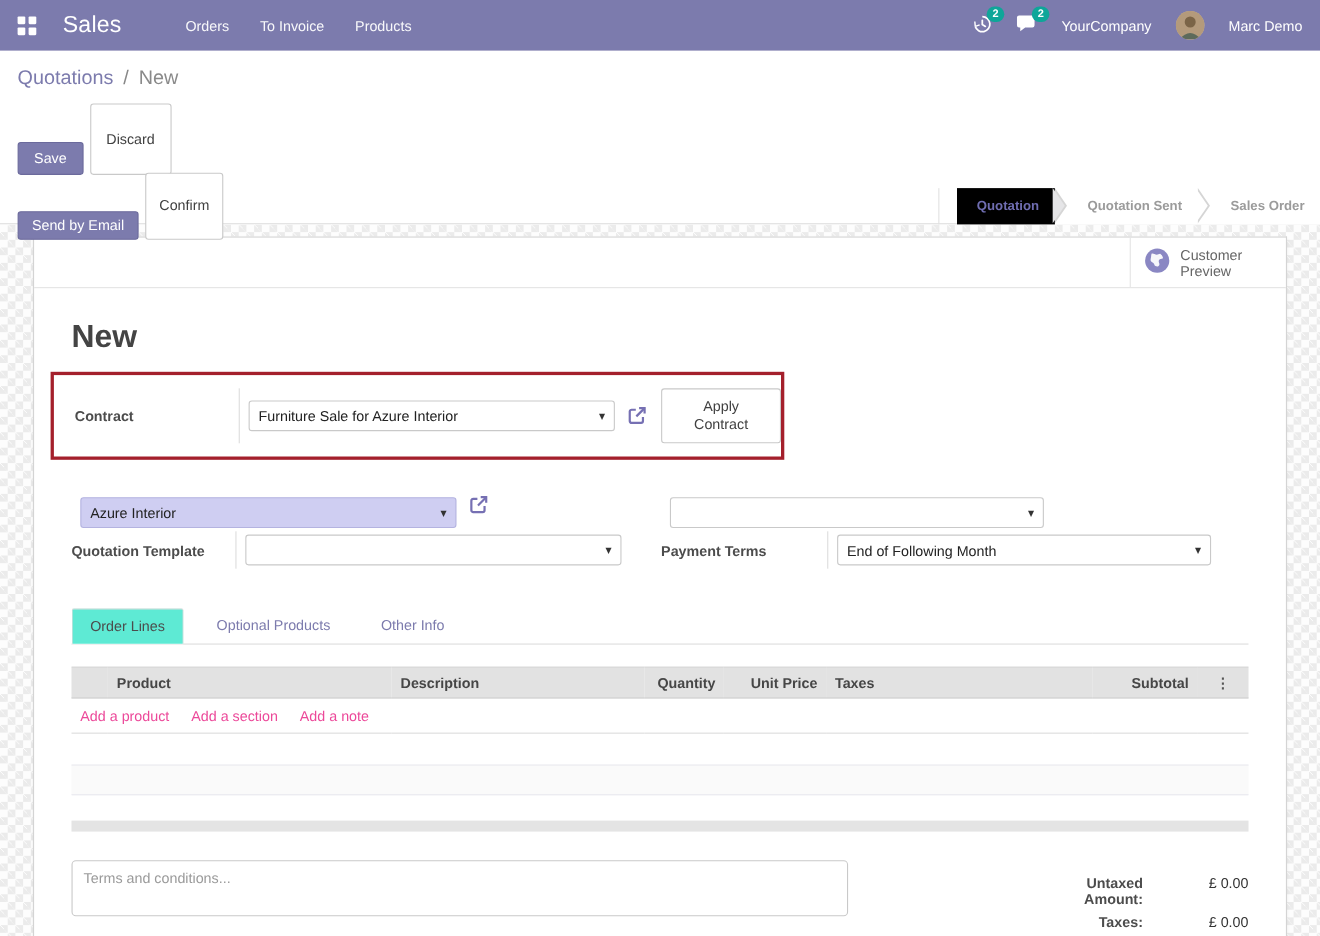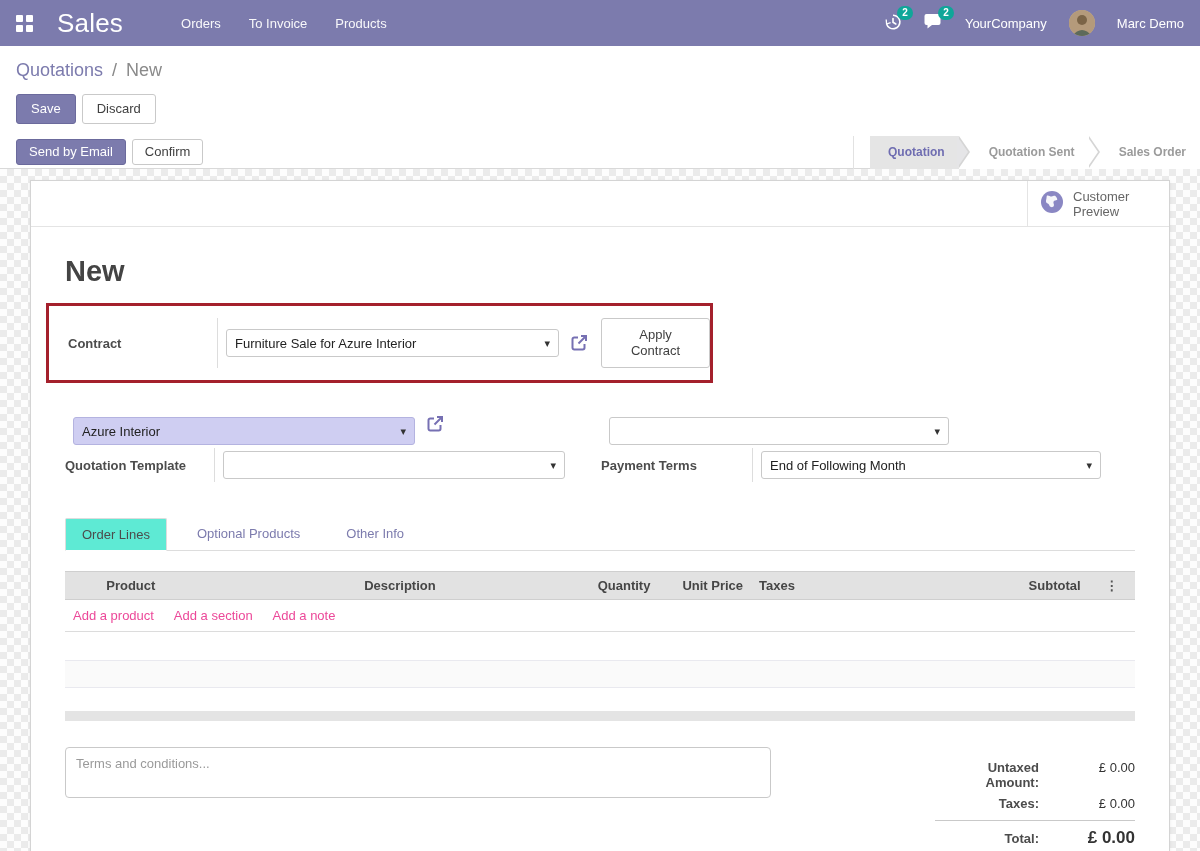--- a/index.html
+++ b/index.html
@@ -10,60 +10,60 @@
     font-size:13px; color:#4c4c4c; background:#fff;
   }
 
   
   .navbar {
     height:46px; background:#7c7bad; color:#fff;
     display:flex; align-items:center; padding:0 16px;
   }
   .apps-icon { width:17px; height:17px; display:grid; grid-template-columns:7px 7px; grid-template-rows:7px 7px; gap:3px; cursor:pointer; }
   .apps-icon span { background:#fff; border-radius:1px; }
-  .brand { font-size:26px; margin-left:24px; cursor:pointer; letter-spacing:.2px; }
+  .brand { font-size:21px; margin-left:24px; cursor:pointer; letter-spacing:.2px; }
   .nav-menus { display:flex; gap:28px; margin-left:58px; font-size:13px; }
   .nav-menus .menu-item { cursor:pointer; opacity:.95; }
   .nav-right { margin-left:auto; display:flex; align-items:center; gap:22px; }
   .icon-badge { position:relative; cursor:pointer; display:flex; }
   .badge {
     position:absolute; top:-7px; right:-11px; background:#0fa699; color:#fff;
     font-size:10px; line-height:14px; padding:0 5px; border-radius:8px; font-weight:bold;
   }
   .company-name, .user-name { font-size:13px; cursor:pointer; }
   .avatar { width:26px; height:26px; border-radius:50%; overflow:hidden; background:#c9b394; flex:0 0 auto; }
 
   
   .control-panel { padding:12px 16px 12px; }
   .breadcrumb { font-size:18px; line-height:24px; }
   .breadcrumb .bc-parent { color:#7c7bad; cursor:pointer; }
   .breadcrumb .bc-sep { color:#888; margin:0 4px; }
   .breadcrumb .bc-current { color:#8a8a8a; }
   .cp-buttons { margin-top:12px; display:flex; gap:6px; }
   .btn { font-size:13px; line-height:16px; padding:6px 14px; border-radius:3px; cursor:pointer; border:1px solid #c9c9c9; background:#fff; color:#404040; font-family:inherit; }
-  .btn-primary { background:#7c7bad; border-color:#6b6a9c; color:#fff; }
+  .btn-primary { background:#7c7bad; border-color:#6b6a9c; color:#fff;margin-top:35px; }
 
   
   .status-row {
     height:33px; display:flex; align-items:center; padding-left:16px;
     border-bottom:1px solid #d9d9d9; background:#fff;
   }
   .status-buttons { display:flex; gap:6px; }
   .status-buttons .btn { padding:4px 12px; }
   .statusbar-arrows { margin-left:auto; display:flex; height:33px; border-left:1px solid #e2e2e2; padding-left:16px; }
   .stage { position:relative; line-height:33px; padding:0 14px 0 18px; font-weight:bold; font-size:12px; color:#9b9b9b; background:#fff; cursor:pointer; white-space:nowrap; }
   .stage + .stage { padding-left:30px; }
   .stage::before, .stage::after {
     content:""; position:absolute; top:0; left:100%;
     border-top:16.5px solid transparent; border-bottom:16.5px solid transparent;
   }
   .stage::before { border-left:11px solid #d5d5d5; z-index:1; }
   .stage::after  { border-left:11px solid #fff; transform:translateX(-2px); z-index:2; }
   .stage.s1 { z-index:3; } .stage.s2 { z-index:2; } .stage.s3 { z-index:1; }
-  .stage.active { background:#e5e5e5; color:#6f6db1; }
+  .stage.active { background:#000000; color:#6f6db1; }
   .stage.active::after { border-left-color:#e5e5e7; }
   .stage.s3::before, .stage.s3::after { display:none; }
 
   
   .content {
     height:682px; overflow:hidden;
     background-color:#fdfdfd;
     background-image:
       linear-gradient(45deg,#ebebeb 25%,transparent 25%,transparent 75%,#ebebeb 75%),
       linear-gradient(45deg,#ebebeb 25%,transparent 25%,transparent 75%,#ebebeb 75%);

